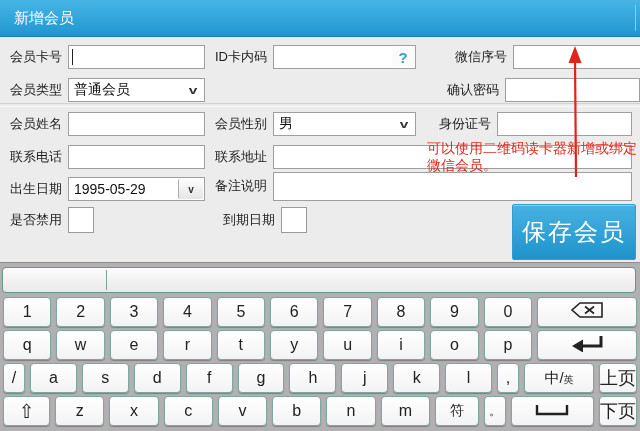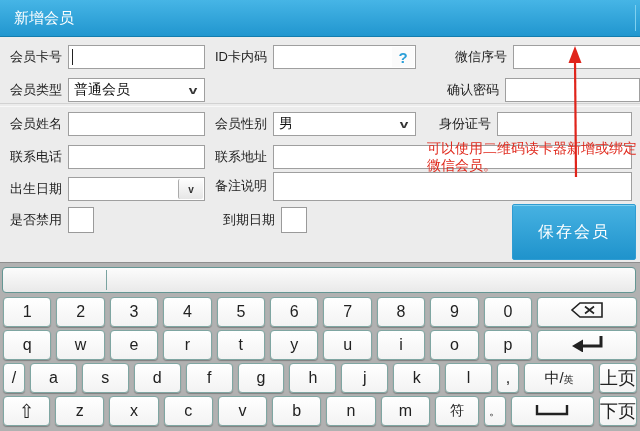--- a/index.html
+++ b/index.html
@@ -33,21 +33,21 @@
     font-size:11px;color:#333;font-weight:bold;transform:scaleX(1.4);}
   .date-btn{position:absolute;right:1px;top:1px;bottom:1px;width:24px;
     background:linear-gradient(#fdfdfd,#e6e6e6);border-left:1px solid #ababab;border-radius:2px;
     display:flex;align-items:center;justify-content:center;font-size:10px;color:#333;font-weight:bold;}
   .checkbox{width:26px;height:26px;background:#ffffff;border:1px solid #9a9a9a;box-sizing:border-box;}
   .annotation{position:absolute;left:427px;top:103px;width:213px;color:#e0291d;
     font-size:14px;line-height:17px;}
   .arrow-svg{position:absolute;left:562px;top:8px;width:28px;height:134px;pointer-events:none;}
   .save-btn{position:absolute;left:512px;top:167px;width:124px;height:56px;
     background:linear-gradient(#47b2e2,#1f93cc);border:1px solid #2f9cd2;border-radius:2px;
-    color:#ffffff;font-size:16px;letter-spacing:2px;display:flex;align-items:center;
+    color:#ffffff;font-size:24px;letter-spacing:2px;display:flex;align-items:center;
     justify-content:center;cursor:pointer;font-family:inherit;box-shadow:inset 0 1px 0 #7fd0ef;}
 
   
   .kb{position:absolute;left:0;top:262px;width:640px;height:169px;background:#b1b1b1;
     border-top:1px solid #8e8e8e;}
   .strip{position:absolute;left:2px;top:4px;width:634px;height:26px;box-sizing:border-box;
     background:linear-gradient(#fcfcfc,#e9e9e9);border:1px solid #649693;border-radius:4px;}
   .strip .strip-div{position:absolute;left:103px;top:2px;bottom:2px;width:1px;background:#79a3a0;}
   .kb-row{position:absolute;left:3px;width:634px;height:30px;display:flex;gap:5px;}
   .key{flex:1;height:30px;background:linear-gradient(#ffffff,#f3f3f3);
@@ -134,20 +134,21 @@
       <div class="inp" style="width:137px;"></div>
     </div>
     <div class="field" style="left:214px;top:108px;">
       <span class="lbl" style="width:53px;">联系地址</span>
       <div class="inp" style="width:359px;"></div>
     </div>
 
     <div class="field" style="left:10px;top:140px;">
       <span class="lbl" style="width:52px;">出生日期</span>
       <div class="combo" style="width:137px;">
+        <span>1995-05-29</span>
         <span class="date-btn">v</span>
       </div>
     </div>
     <div class="field" style="left:214px;top:137px;">
       <span class="lbl" style="width:53px;">备注说明</span>
       <div class="inp" style="width:359px;height:29px;"></div>
     </div>
 
     <div class="field" style="left:10px;top:170px;height:26px;">
       <span class="lbl" style="width:52px;">是否禁用</span>

